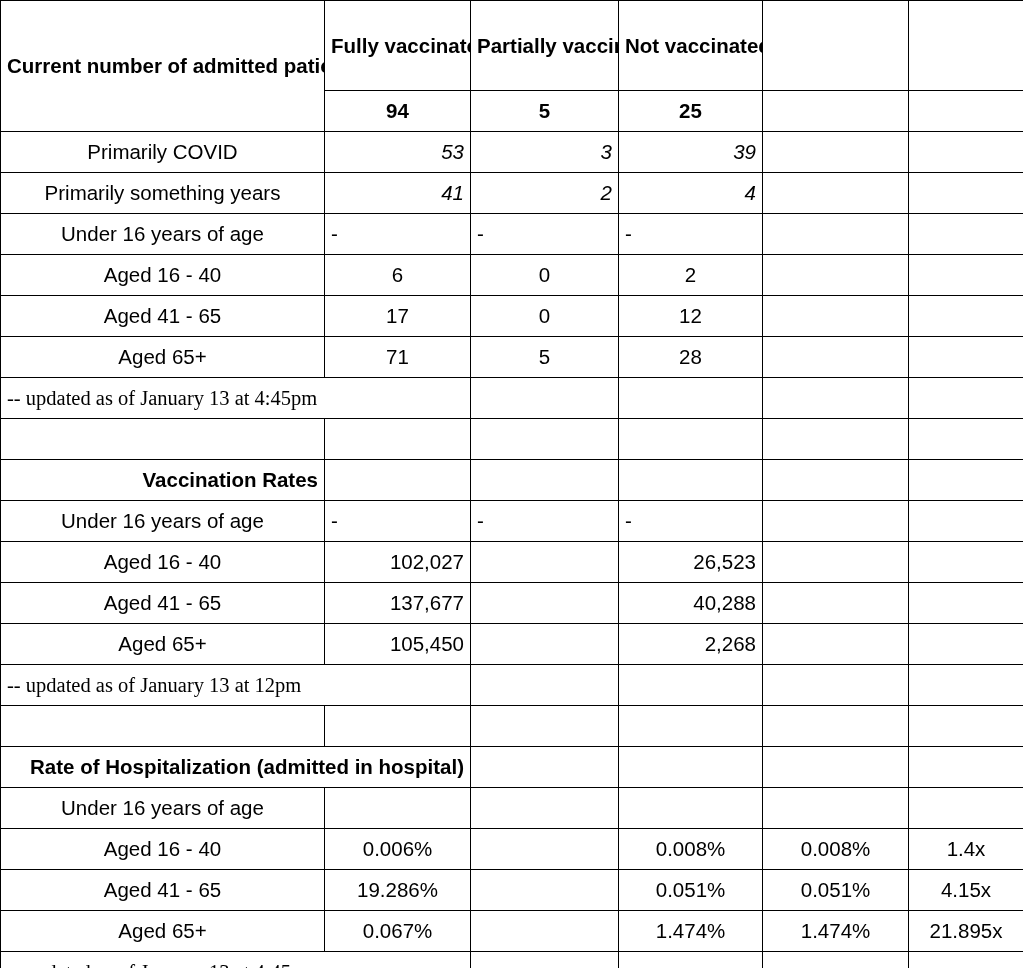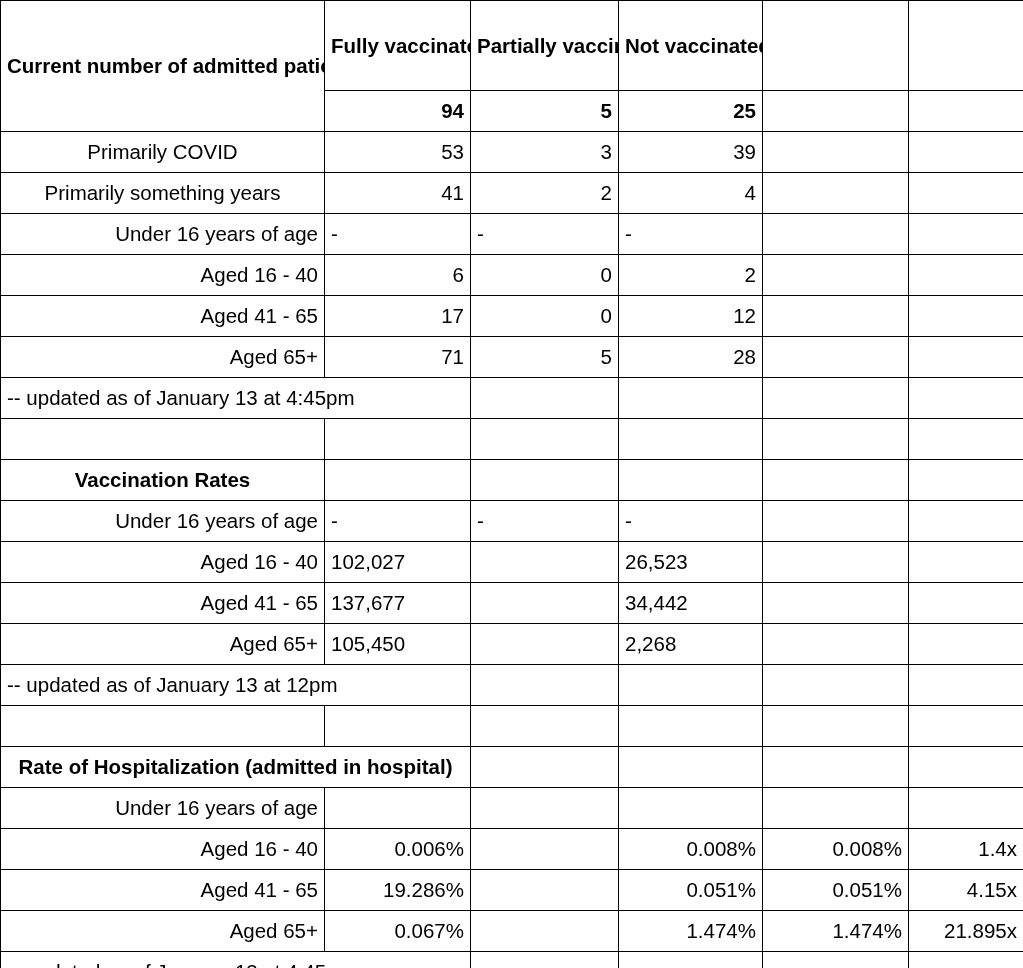--- a/index.html
+++ b/index.html
@@ -41,29 +41,29 @@
     text-align: center;
     vertical-align: middle;
   }
   .hdr-left {
     font-weight: bold;
     text-align: center;
     line-height: 1.18;
     white-space: normal;
   }
   .bold { font-weight: bold; }
-  .num { text-align: right; }
-  .left { text-align: right; }
-  .center { text-align: left; }
-  .italic-right { text-align: right; }
+  .num { text-align: center; }
+  .left { text-align: center; }
+  .center { text-align: right; }
+  .italic-right { font-style: italic; text-align: right; }
   .italic-center { text-align: center; }
   .dash { text-align: left; }
-  .section { font-weight: bold; text-align: center; }
+  .section { font-weight: bold; text-align: right; }
   .blank { }
-  .note { text-align: left; }
+  .note { text-align: left; font-family: Liberation Serif, serif; }
 </style>
 </head>
 <body>
 
 <table class="sheet">
   <colgroup>
     <col class="c0">
       <col class="c1">
       <col class="c2">
       <col class="c3">
@@ -183,21 +183,21 @@
       <td class="blank"></td>
       <td class="center">26,523</td>
       <td class="blank"></td>
       <td class="blank"></td>
     </tr>
 
     <tr>
       <td class="left">Aged 41 - 65</td>
       <td class="center">137,677</td>
       <td class="blank"></td>
-      <td class="center">34,442</td>
+      <td class="center">40,288</td>
       <td class="blank"></td>
       <td class="blank"></td>
     </tr>
 
     <tr>
       <td class="left">Aged 65+</td>
       <td class="center">105,450</td>
       <td class="blank"></td>
       <td class="center">2,268</td>
       <td class="blank"></td>

